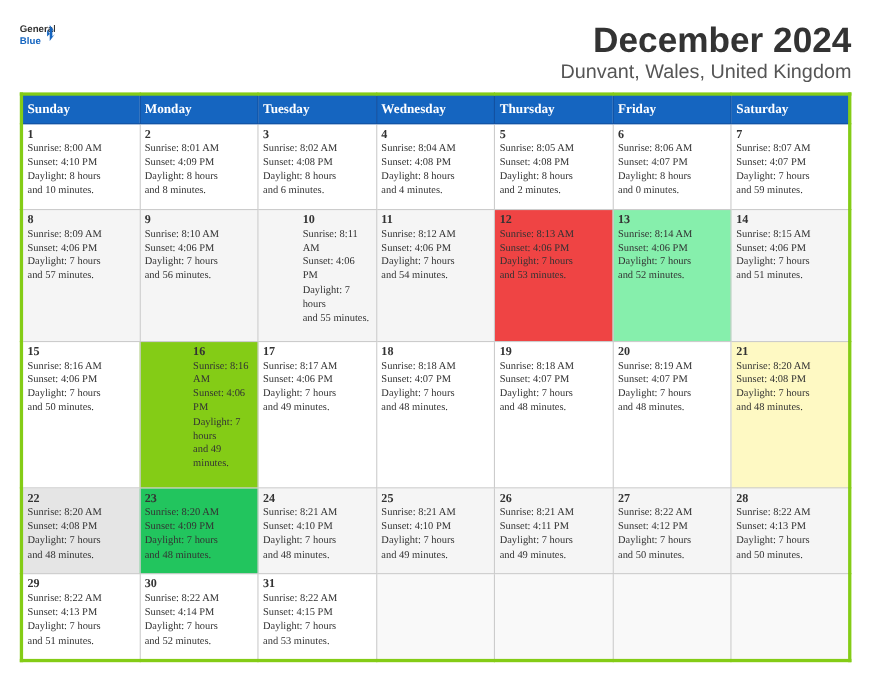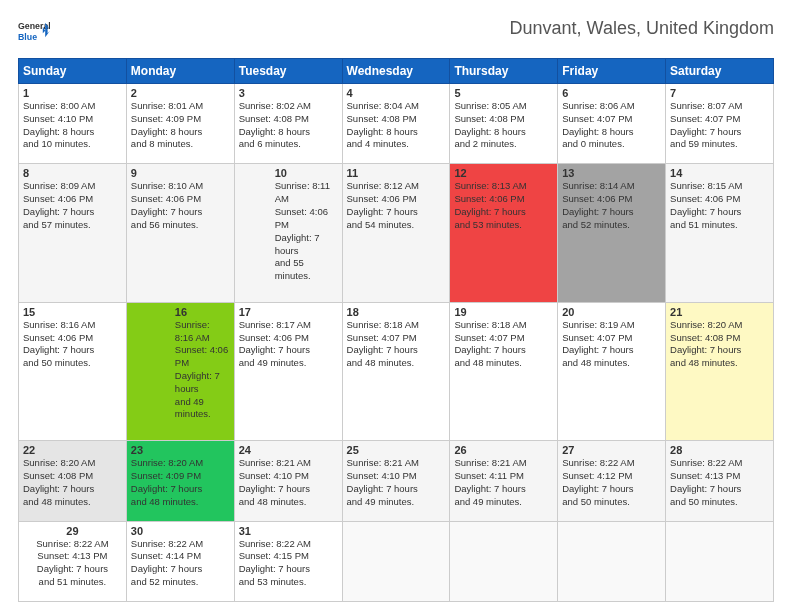--- a/index.html
+++ b/index.html
@@ -39,24 +39,25 @@
       font-size: 32px;
       font-weight: bold;
       color: #333;
     }
     .location {
       font-size: 18px;
       color: #555;
     }
     .calendar {
       flex: 1;
-      border: 1px solid #84cc16;
+      border: 3px solid #84cc16;
       border-collapse: collapse;
       width: 100%;
       table-layout: fixed;
+      font-family: Liberation Serif, serif;
     }
     .calendar th {
       background: #1565c0;
       color: #fff;
       font-size: 12px;
       font-weight: bold;
       padding: 5px 4px;
       text-align: left;
       border: 1px solid #1250a0;
     }
@@ -100,20 +101,21 @@
 <div class="page">
   <div class="header">
     <div class="logo">
       <svg class="logo-icon" viewBox="0 0 40 40">
   <text x="0" y="14" font-size="11" font-weight="bold" fill="#333" font-family="Arial">General</text>
   <text x="0" y="27" font-size="11" font-weight="bold" fill="#1565c0" font-family="Arial">Blue</text>
   <polygon points="34,6 40,14 37,11 37,19 40,16 34,24 34,16 31,19 31,11 34,16" fill="#1565c0"></polygon>
 </svg>
     </div>
     <div class="title-block">
+      <div class="month-title">December 2024</div>
       <div class="location">Dunvant, Wales, United Kingdom</div>
     </div>
   </div>
 
   <table class="calendar">
     <thead>
       <tr id="weekday-header">
       <th>Sunday</th>
           <th>Monday</th>
           <th>Tuesday</th>
@@ -168,21 +170,21 @@
             <div class="day-info">Sunrise: 8:11 AM<br>Sunset: 4:06 PM<br>Daylight: 7 hours<br>and 55 minutes.</div>
           </td>
           <td style="background: rgb(245, 245, 245);">
             <span class="day-num">11</span>
             <div class="day-info">Sunrise: 8:12 AM<br>Sunset: 4:06 PM<br>Daylight: 7 hours<br>and 54 minutes.</div>
           </td>
           <td style="background: #ef4444;">
             <span class="day-num">12</span>
             <div class="day-info">Sunrise: 8:13 AM<br>Sunset: 4:06 PM<br>Daylight: 7 hours<br>and 53 minutes.</div>
           </td>
-          <td style="background: #a3a3a3;">
+          <td style="background: #86efac;">
             <span class="day-num">13</span>
             <div class="day-info">Sunrise: 8:14 AM<br>Sunset: 4:06 PM<br>Daylight: 7 hours<br>and 52 minutes.</div>
           </td>
           <td style="background: rgb(245, 245, 245); margin-left: 34px;">
             <span class="day-num">14</span>
             <div class="day-info">Sunrise: 8:15 AM<br>Sunset: 4:06 PM<br>Daylight: 7 hours<br>and 51 minutes.</div>
           </td>
         </tr>
         <tr>
           <td style="background: rgb(255, 255, 255);">
@@ -238,21 +240,21 @@
           <td style="background: rgb(245, 245, 245);">
             <span class="day-num">27</span>
             <div class="day-info">Sunrise: 8:22 AM<br>Sunset: 4:12 PM<br>Daylight: 7 hours<br>and 50 minutes.</div>
           </td>
           <td style="background: rgb(245, 245, 245);">
             <span class="day-num">28</span>
             <div class="day-info">Sunrise: 8:22 AM<br>Sunset: 4:13 PM<br>Daylight: 7 hours<br>and 50 minutes.</div>
           </td>
         </tr>
         <tr>
-          <td style="background: rgb(255, 255, 255); text-align: center;">
+          <td style="background: rgb(255, 255, 255);">
             <span class="day-num">29</span>
             <div class="day-info">Sunrise: 8:22 AM<br>Sunset: 4:13 PM<br>Daylight: 7 hours<br>and 51 minutes.</div>
           </td>
           <td style="background: rgb(255, 255, 255);">
             <span class="day-num">30</span>
             <div class="day-info">Sunrise: 8:22 AM<br>Sunset: 4:14 PM<br>Daylight: 7 hours<br>and 52 minutes.</div>
           </td>
           <td style="background: rgb(255, 255, 255);">
             <span class="day-num">31</span>
             <div class="day-info">Sunrise: 8:22 AM<br>Sunset: 4:15 PM<br>Daylight: 7 hours<br>and 53 minutes.</div>

